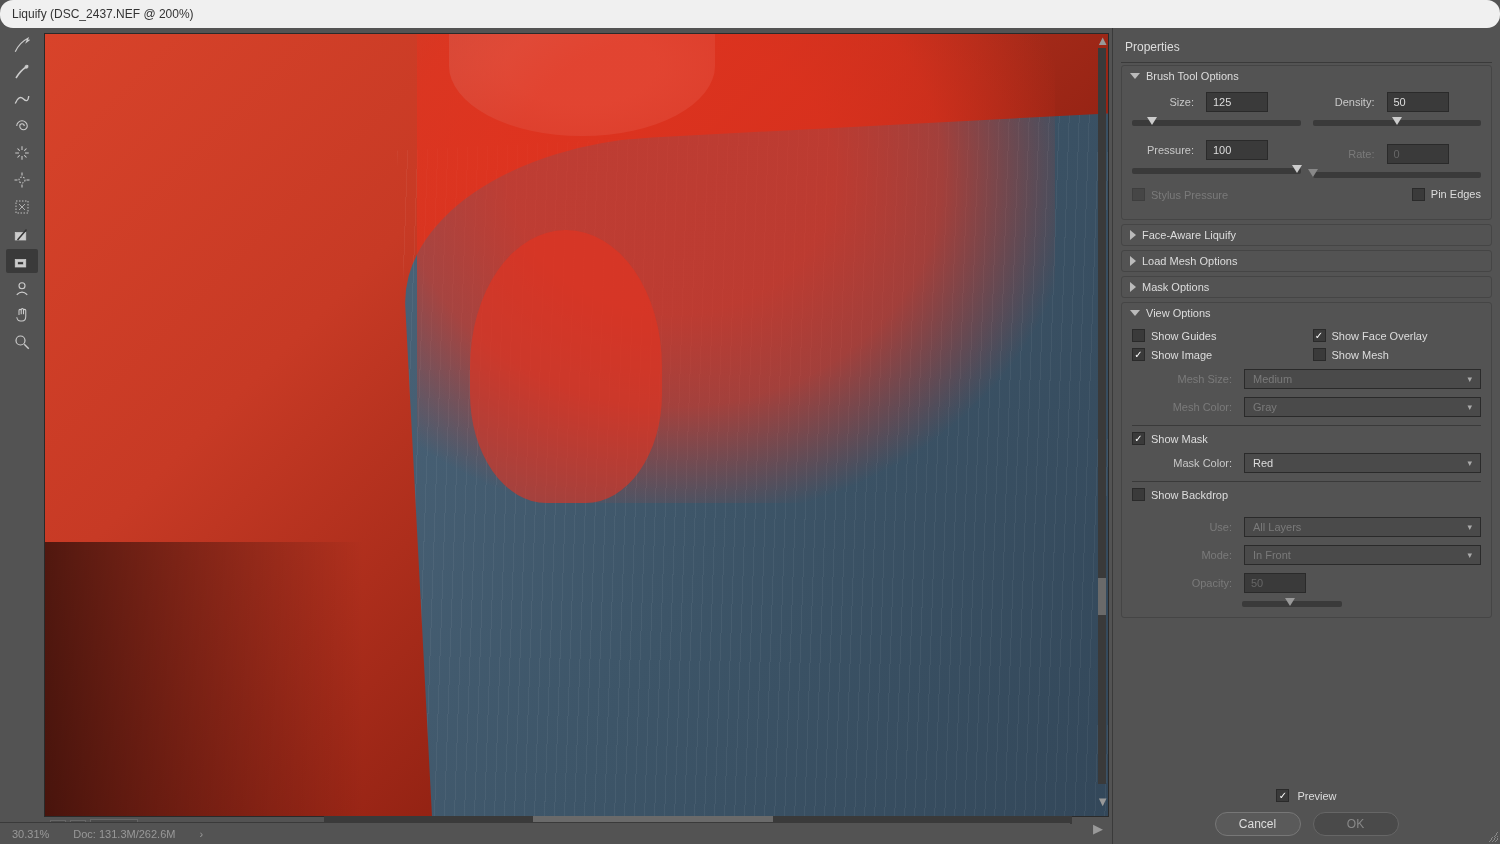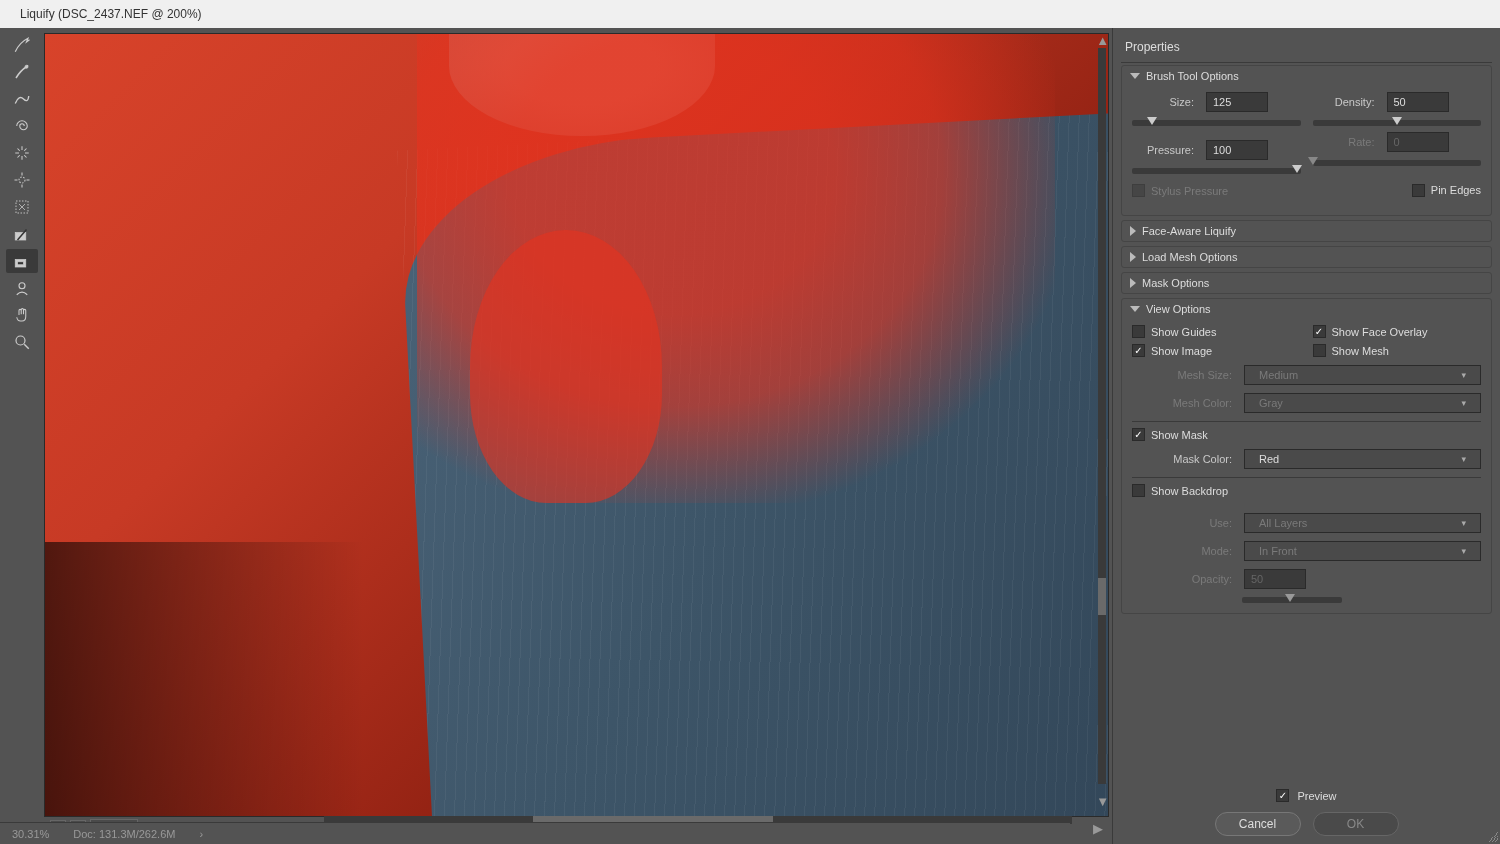--- a/index.html
+++ b/index.html
@@ -1,18 +1,18 @@
 <!DOCTYPE html>
 <html><head>
   <meta charset="utf-8">
   <style>
     * { box-sizing: border-box; margin: 0; padding: 0; font-family: "Segoe UI", Tahoma, sans-serif; }
     body { width: 1500px; height: 844px; background: #535353; overflow: hidden; color: #c8c8c8; font-size: 11px; }
     
-    .titlebar { height: 28px; background: #f0f0f0; color: #333; font-size: 12px; padding: 6px 20px; display: flex; align-items: center; }
+    .titlebar { height: 28px; background: #f0f0f0; color: #333; font-size: 12px; padding: 6px 12px; display: flex; align-items: center; border-radius: 13px; }
     
     .workspace { display: flex; height: calc(100% - 28px); background: #535353; }
     
     .toolbar { width: 44px; background: #535353; display: flex; flex-direction: column; align-items: center; padding-top: 5px; gap: 3px; }
     .tool { width: 32px; height: 24px; display: flex; align-items: center; justify-content: center; cursor: pointer; border-radius: 2px; }
     .tool.active { background: #3a3a3a; }
     
     .canvas-area { flex: 1; display: flex; flex-direction: column; position: relative; padding: 5px 3px 5px 0; }
     .canvas-wrap { flex: 1; position: relative; overflow: hidden; border: 1px solid #2a2a2a; }
     .canvas { position: absolute; inset: 0; background: linear-gradient(135deg, #d8432a 0%, #c73a25 30%, #8a1e10 70%, #5a0d05 100%); }
@@ -56,21 +56,21 @@
     .num-input { width: 62px; height: 20px; background: #3a3a3a; border: 1px solid #2a2a2a; color: #ddd; padding: 0 6px; font-size: 11px; }
     .num-input.dim { color: #666; }
     .slider { position: relative; height: 6px; background: #3a3a3a; border-radius: 2px; margin-top: 2px; }
     .slider-thumb { position: absolute; top: -3px; width: 0; height: 0; border-left: 5px solid transparent; border-right: 5px solid transparent; border-top: 8px solid #ccc; transform: translateX(-5px); }
     
     .checkbox { width: 13px; height: 13px; background: #3a3a3a; border: 1px solid #2a2a2a; display: inline-flex; align-items: center; justify-content: center; cursor: pointer; color: #fff; font-size: 10px; }
     .checkbox.disabled { opacity: .5; cursor: default; }
     .check-label { color: #ddd; cursor: pointer; }
     .check-label.disabled { color: #7a7a7a; }
     
-    .select { height: 20px; background: #4a4a4a; border: 1px solid #2a2a2a; color: #ddd; display: flex; align-items: center; justify-content: space-between; padding: 0 14px; cursor: pointer; flex: 1; font-size: 11px; }
+    .select { height: 20px; background: #4a4a4a; border: 1px solid #2a2a2a; color: #ddd; display: flex; align-items: center; justify-content: space-between; padding: 0 8px; cursor: pointer; flex: 1; font-size: 11px; }
     .select.dim { color: #7a7a7a; }
     .select .caret { font-size: 9px; color: #aaa; }
 
     .btn { flex: 1; height: 22px; background: #4a4a4a; border: 1px solid #666; color: #7a7a7a; border-radius: 2px; display: flex; align-items: center; justify-content: center; cursor: pointer; font-size: 11px; }
     
     .footer-btns { position: absolute; bottom: 8px; left: 8px; right: 8px; display: flex; flex-direction: column; gap: 10px; align-items: center; }
     .footer-row { display: flex; gap: 12px; justify-content: center; }
     .pill-btn { width: 86px; height: 24px; border-radius: 12px; display: flex; align-items: center; justify-content: center; cursor: pointer; font-size: 12px; }
     .pill-cancel { background: #5a5a5a; border: 1px solid #777; color: #ddd; }
     .pill-ok { background: #4a4a4a; border: 1px solid #666; color: #888; }
@@ -218,21 +218,21 @@
           </div>
           <div style="margin-top:8px">
             <div class="row">
                 <span class="field-label">Pressure:</span>
                 <input class="num-input" value="100" style="">
               </div>
             <div class="slider">
                 <div class="slider-thumb" style="left:98%"></div>
               </div>
           </div>
-          <div style="margin-top:0">
+          <div style="margin-top:12px">
             <div class="row">
                 <span class="field-label dim">Rate:</span>
                 <input class="num-input dim" disabled="" value="0" style="">
               </div>
             <div class="slider">
                 <div class="slider-thumb" style="left:0%;border-top-color:#888"></div>
               </div>
           </div>
         </div>
         <div class="row" style="margin-top:10px;justify-content:space-between">

